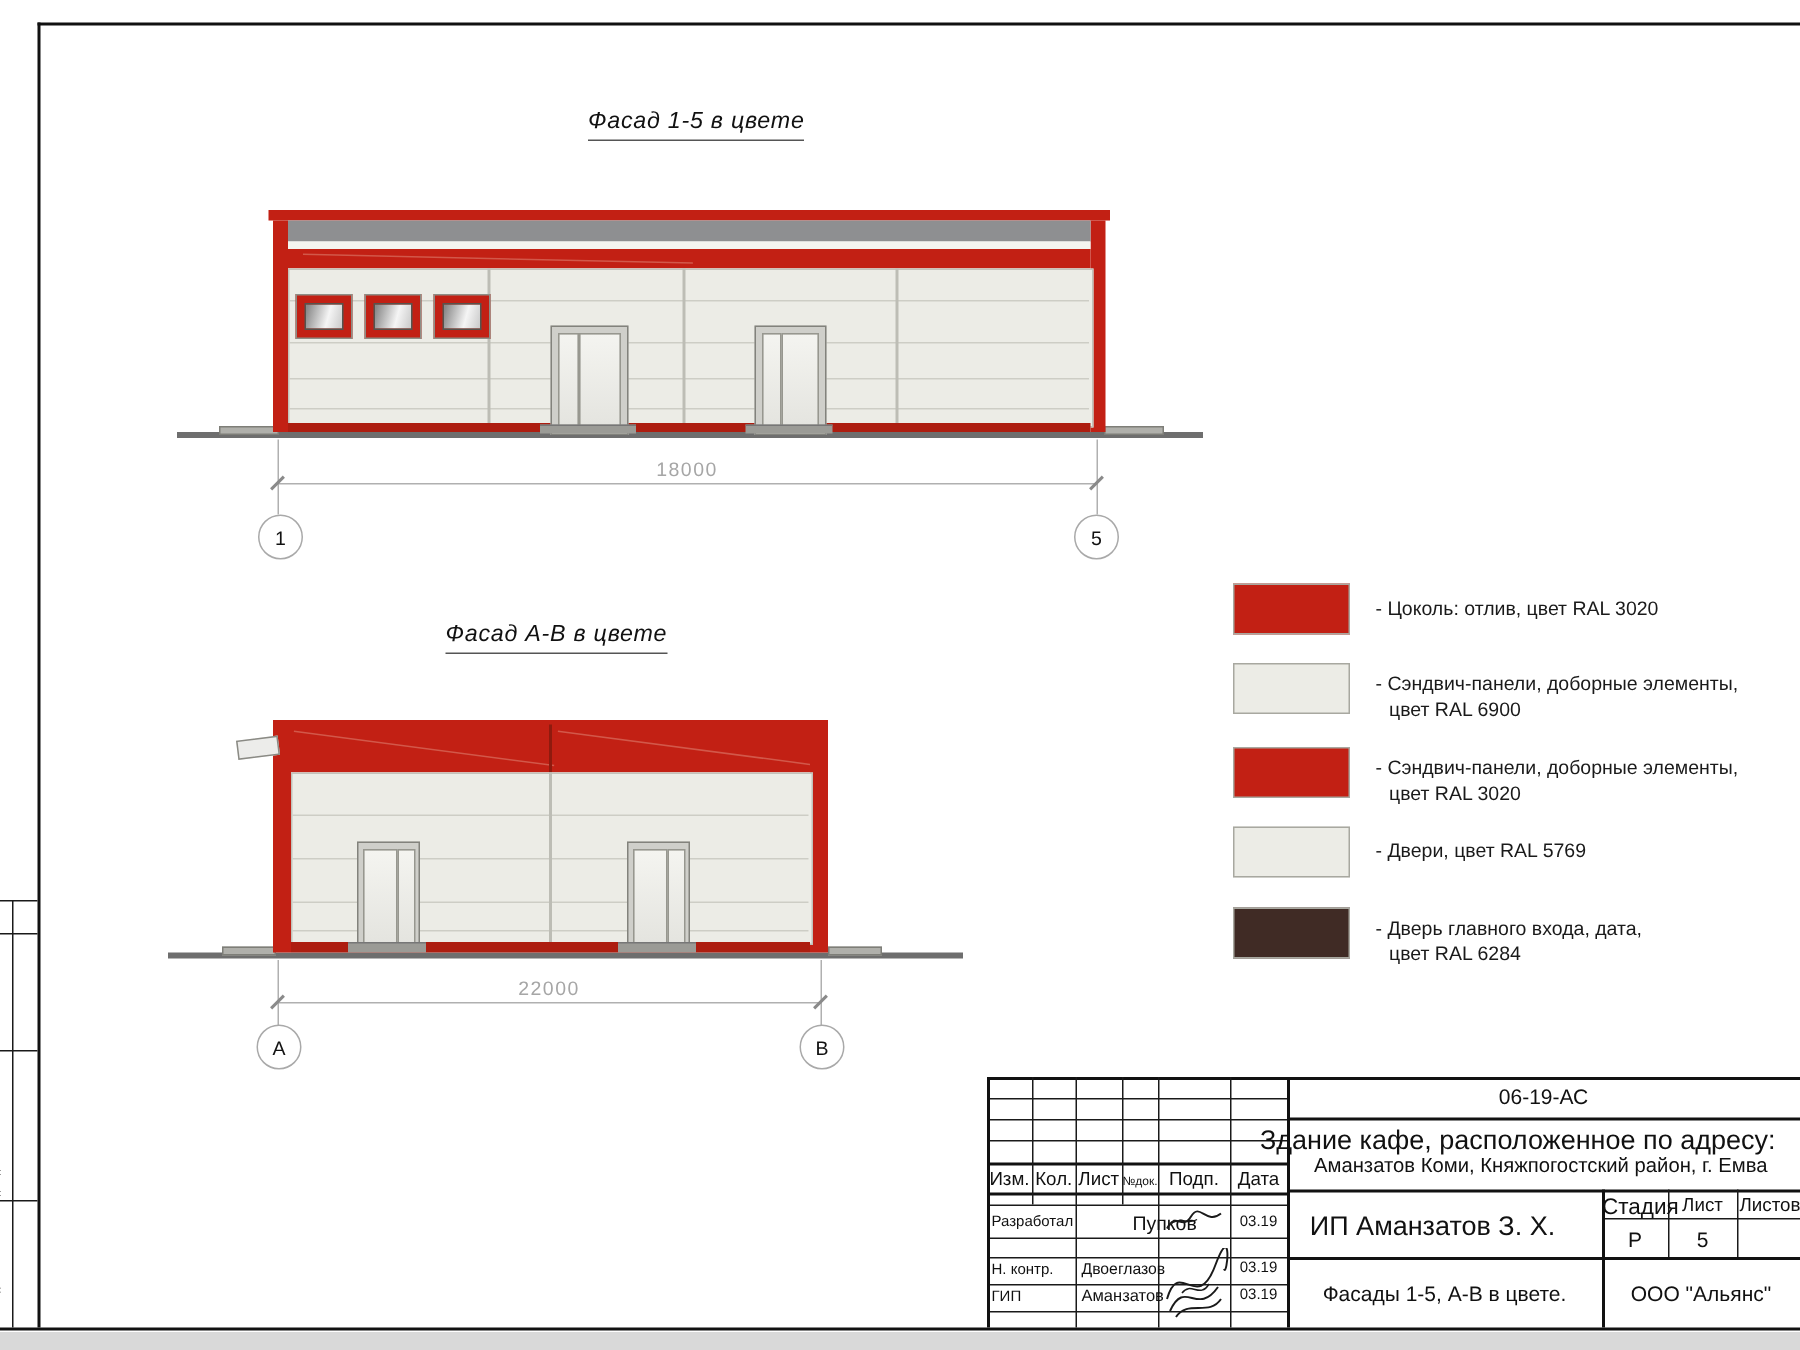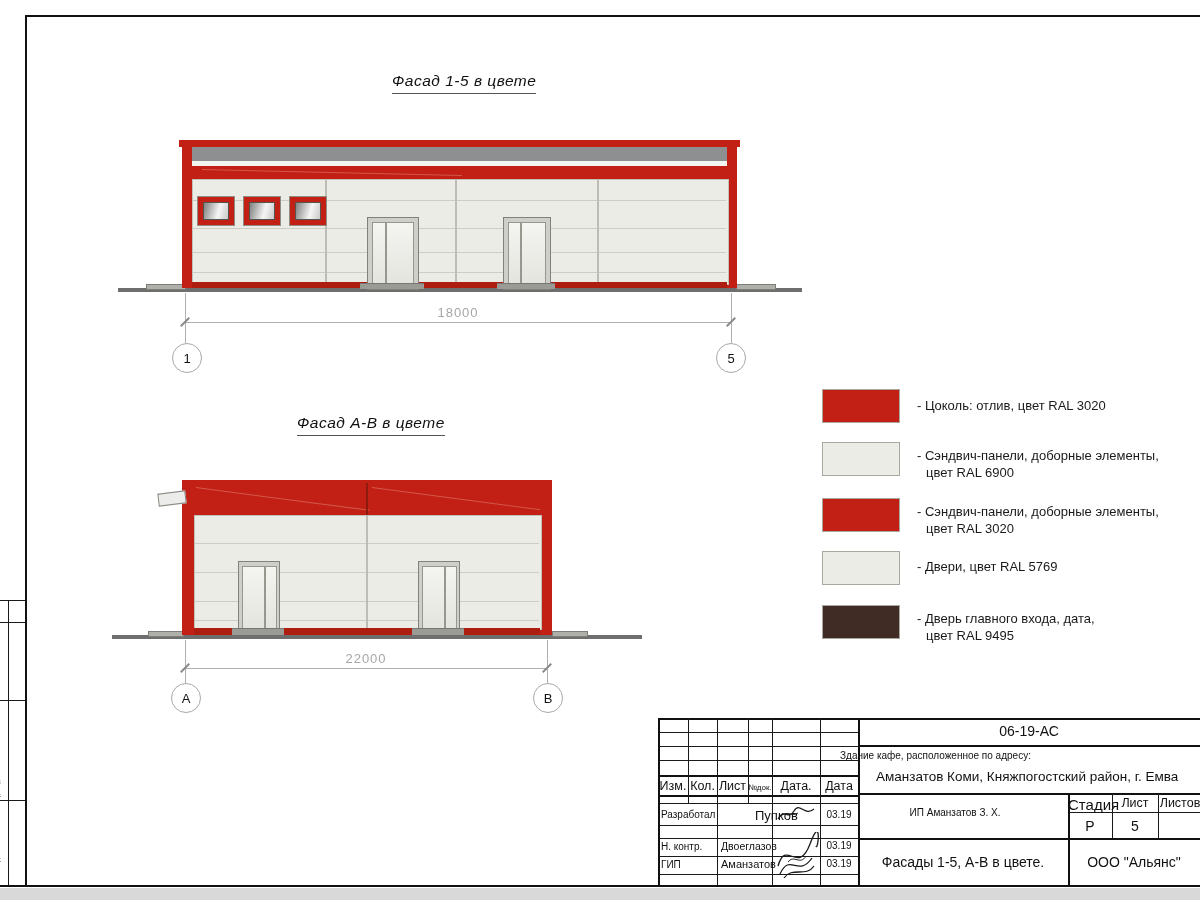--- a/index.html
+++ b/index.html
@@ -181,21 +181,21 @@
 </div>
 
 <div class="swatch" style="left: 822px; top: 551px; background: rgb(236, 236, 230);"></div>
 <div class="legend-text" style="left:917px;top:558px">
   <div>- Двери, цвет RAL 5769</div>
 </div>
 
 <div class="swatch" style="left: 822px; top: 605px; background: rgb(64, 43, 37);"></div>
 <div class="legend-text" style="left:917px;top:610px">
   <div>- Дверь главного входа, дата,</div>
-  <div class="l2">цвет RAL 9495</div>
+  <div class="l2">цвет RAL 6284</div>
 </div>
 
 <div class="hl2" style="left:658px;top:718px;width:542px"></div>
 <div class="hl" style="left:658px;top:732px;width:200px"></div>
 <div class="hl" style="left:658px;top:746px;width:200px"></div>
 <div class="hl" style="left:658px;top:760px;width:200px"></div>
 <div class="hl2" style="left:658px;top:775px;width:200px"></div>
 <div class="hl2" style="left:658px;top:795px;width:200px"></div>
 <div class="hl" style="left:658px;top:803px;width:200px"></div>
 <div class="hl" style="left:658px;top:825px;width:200px"></div>
@@ -215,21 +215,21 @@
 <div class="vl" style="left:820px;top:718px;height:167px"></div>
 <div class="vl2" style="left:858px;top:718px;height:167px"></div>
 <div class="vl2" style="left:1068px;top:793px;height:92px"></div>
 <div class="vl" style="left:1112px;top:793px;height:45px"></div>
 <div class="vl" style="left:1158px;top:793px;height:45px"></div>
 
 <div class="tb ctr" style="left:658px;top:779px;width:30px;font-size:12.5px">Изм.</div>
 <div class="tb ctr" style="left:688px;top:779px;width:29px;font-size:12.5px">Кол.</div>
 <div class="tb ctr" style="left:717px;top:779px;width:31px;font-size:12.5px">Лист</div>
 <div class="tb ctr" style="left:748px;top:783px;width:24px;font-size:8px">№док.</div>
-<div class="tb ctr" style="left:772px;top:779px;width:48px;font-size:12.5px">Дата.</div>
+<div class="tb ctr" style="left:772px;top:779px;width:48px;font-size:12.5px">Подп.</div>
 <div class="tb ctr" style="left:820px;top:779px;width:38px;font-size:12.5px">Дата</div>
 
 <div class="tb" style="left:661px;top:809px;font-size:10px">Разработал</div>
 <div class="tb" style="left:755px;top:808px;font-size:13px">Пупков</div>
 <div class="tb ctr" style="left:820px;top:809px;width:38px;font-size:10px">03.19</div>
 
 <div class="tb" style="left:661px;top:841px;font-size:10px">Н. контр.</div>
 <div class="tb" style="left:721px;top:840px;font-size:10.5px">Двоеглазов</div>
 <div class="tb ctr" style="left:820px;top:840px;width:38px;font-size:10px">03.19</div>
 
@@ -241,23 +241,23 @@
   <path d="M4,16 C10,4 14,18 20,8 S30,14 40,6" stroke="#1a1a1a" stroke-width="1.3" fill="none"></path>
   <path d="M8,12 C14,8 18,14 24,10" stroke="#1a1a1a" stroke-width="1" fill="none"></path>
 </svg>
 <svg class="abs" style="left:772px;top:832px" width="50" height="50">
   <path d="M6,34 C14,6 26,44 38,12 S46,20 44,14" stroke="#1a1a1a" stroke-width="1.3" fill="none"></path>
   <path d="M8,42 C18,20 26,46 40,26 M12,46 C20,34 34,46 42,34" stroke="#1a1a1a" stroke-width="1.3" fill="none"></path>
   <path d="M16,30 C22,22 28,34 34,24" stroke="#1a1a1a" stroke-width="1" fill="none"></path>
 </svg>
 
 <div class="tb ctr" style="left:858px;top:723px;width:342px;font-size:14px">06-19-АС</div>
-<div class="tb" style="left:840px;top:750px;font-size:10px">Здание кафе, расположенное по адресу:</div>
+<div class="tb" style="left:840px;top:750px;font-size:18px">Здание кафе, расположенное по адресу:</div>
 <div class="tb" style="left:876px;top:769px;font-size:13.5px">Аманзатов Коми, Княжпогостский район, г. Емва</div>
-<div class="tb ctr" style="left:858px;top:807px;width:194px;font-size:10px">ИП Аманзатов З. Х.</div>
+<div class="tb ctr" style="left:858px;top:807px;width:194px;font-size:18px">ИП Аманзатов З. Х.</div>
 <div class="tb ctr" style="left:1068px;top:796px;width:44px;font-size:15px">Стадия</div>
 <div class="tb ctr" style="left:1112px;top:796px;width:46px;font-size:12.5px">Лист</div>
 <div class="tb ctr" style="left:1158px;top:796px;width:44px;font-size:12.5px">Листов</div>
 <div class="tb ctr" style="left:1068px;top:818px;width:44px;font-size:14px">Р</div>
 <div class="tb ctr" style="left:1112px;top:818px;width:46px;font-size:14px">5</div>
 <div class="tb ctr" style="left:1158px;top:818px;width:44px;font-size:14px"></div>
 <div class="tb ctr" style="left:858px;top:854px;width:210px;font-size:14px">Фасады 1-5, А-В в цвете.</div>
 <div class="tb ctr" style="left:1068px;top:854px;width:132px;font-size:14px">ООО "Альянс"</div>
 
 </body></html>

